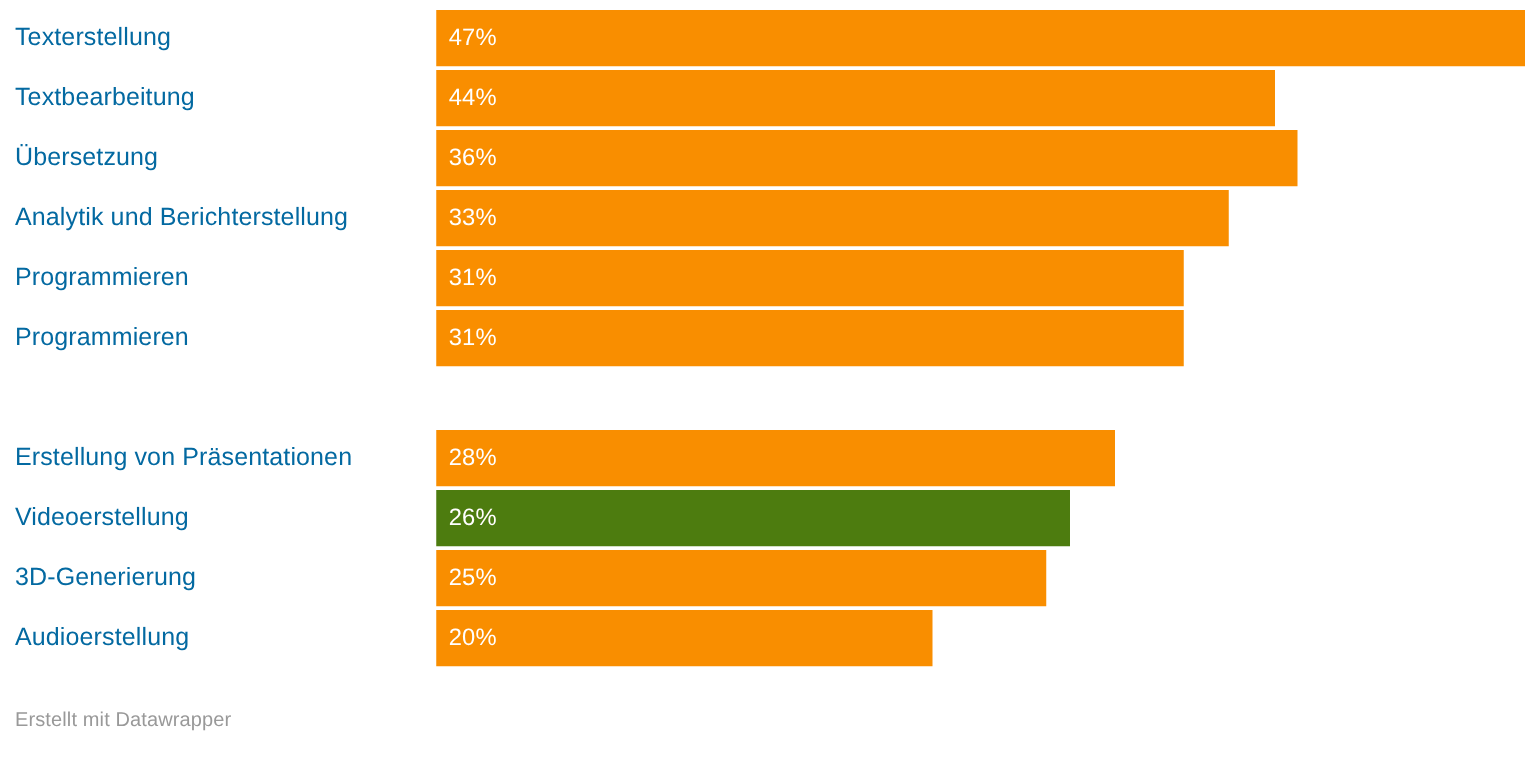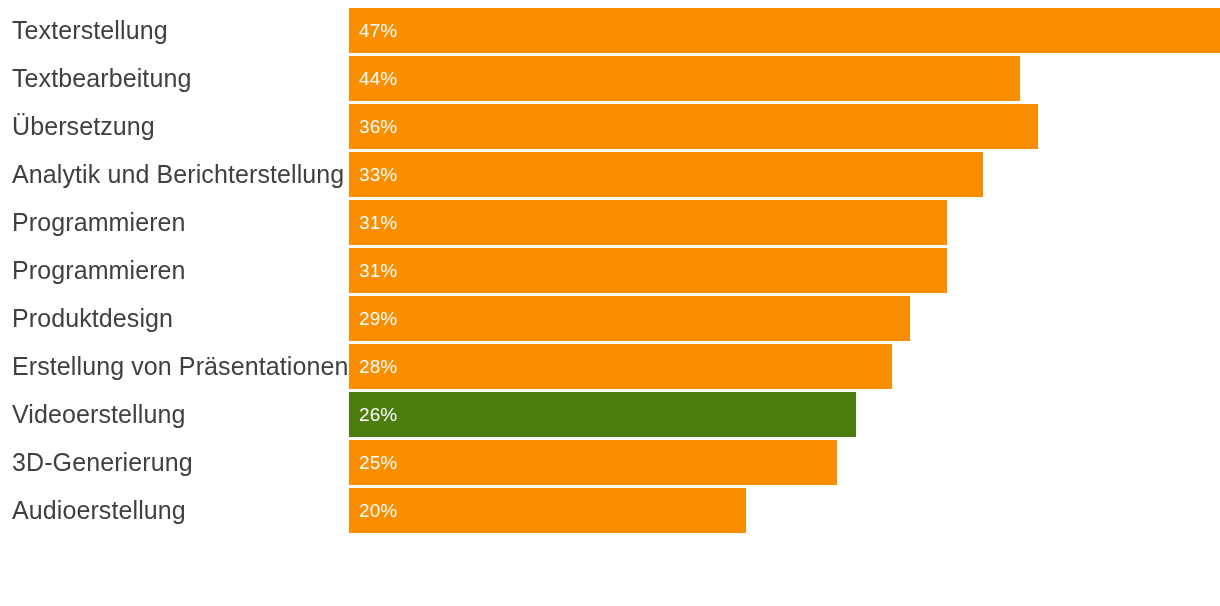--- a/index.html
+++ b/index.html
@@ -37,22 +37,22 @@
     height: 45px;
     display: block;
   }
 
   .cat-label {
     position: absolute;
     left: 12px;
     top: 0;
     height: 45px;
     line-height: 45px;
-    font-size: 25px;
-    color: #404040;
+    font-size: 20px;
+    color: #0369a1;
     white-space: nowrap;
     letter-spacing: 0.1px;
   }
 
   .bar-track {
     position: absolute;
     left: 349px;
     top: 0;
     height: 45px;
     width: 859px;
@@ -135,28 +135,20 @@
         </div>
       </div>
       <div class="bar-row" style="top: 248px;">
         <div class="cat-label">Programmieren</div>
         <div class="bar-track">
           <div class="bar" style="width: 566px; background: rgb(249, 142, 0);">
             <div class="bar-value">31%</div>
           </div>
         </div>
       </div>
-      <div class="bar-row" style="top: 296px;">
-        <div class="cat-label">Produktdesign</div>
-        <div class="bar-track">
-          <div class="bar" style="width: 529px; background: rgb(249, 142, 0);">
-            <div class="bar-value">29%</div>
-          </div>
-        </div>
-      </div>
       <div class="bar-row" style="top: 344px;">
         <div class="cat-label">Erstellung von Präsentationen</div>
         <div class="bar-track">
           <div class="bar" style="width: 511px; background: rgb(249, 142, 0);">
             <div class="bar-value">28%</div>
           </div>
         </div>
       </div>
       <div class="bar-row" style="top: 392px;">
         <div class="cat-label">Videoerstellung</div>
@@ -176,13 +168,14 @@
       </div>
       <div class="bar-row" style="top: 488px;">
         <div class="cat-label">Audioerstellung</div>
         <div class="bar-track">
           <div class="bar" style="width: 365px; background: rgb(249, 142, 0);">
             <div class="bar-value">20%</div>
           </div>
         </div>
       </div>
     </div>
+  <div class="chart-footer">Erstellt mit Datawrapper</div>
 </div>
 
 </body></html>

